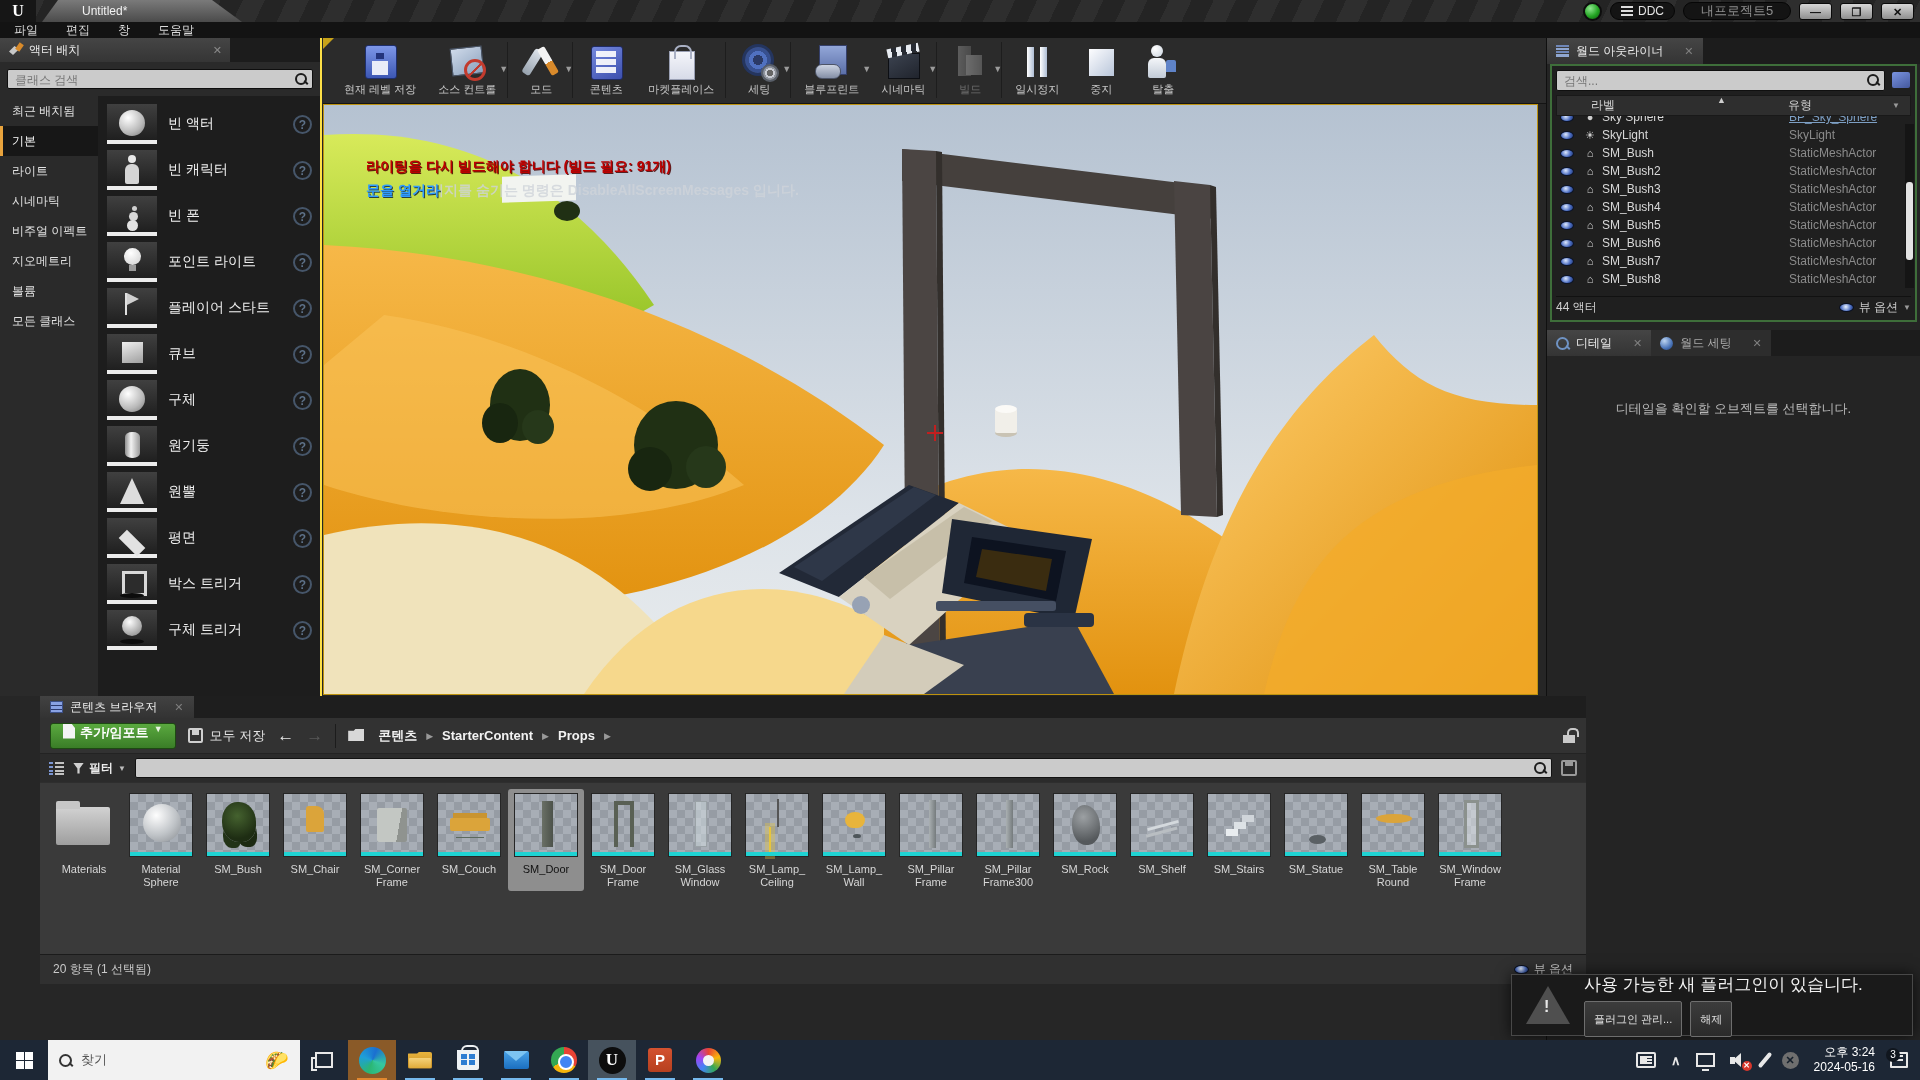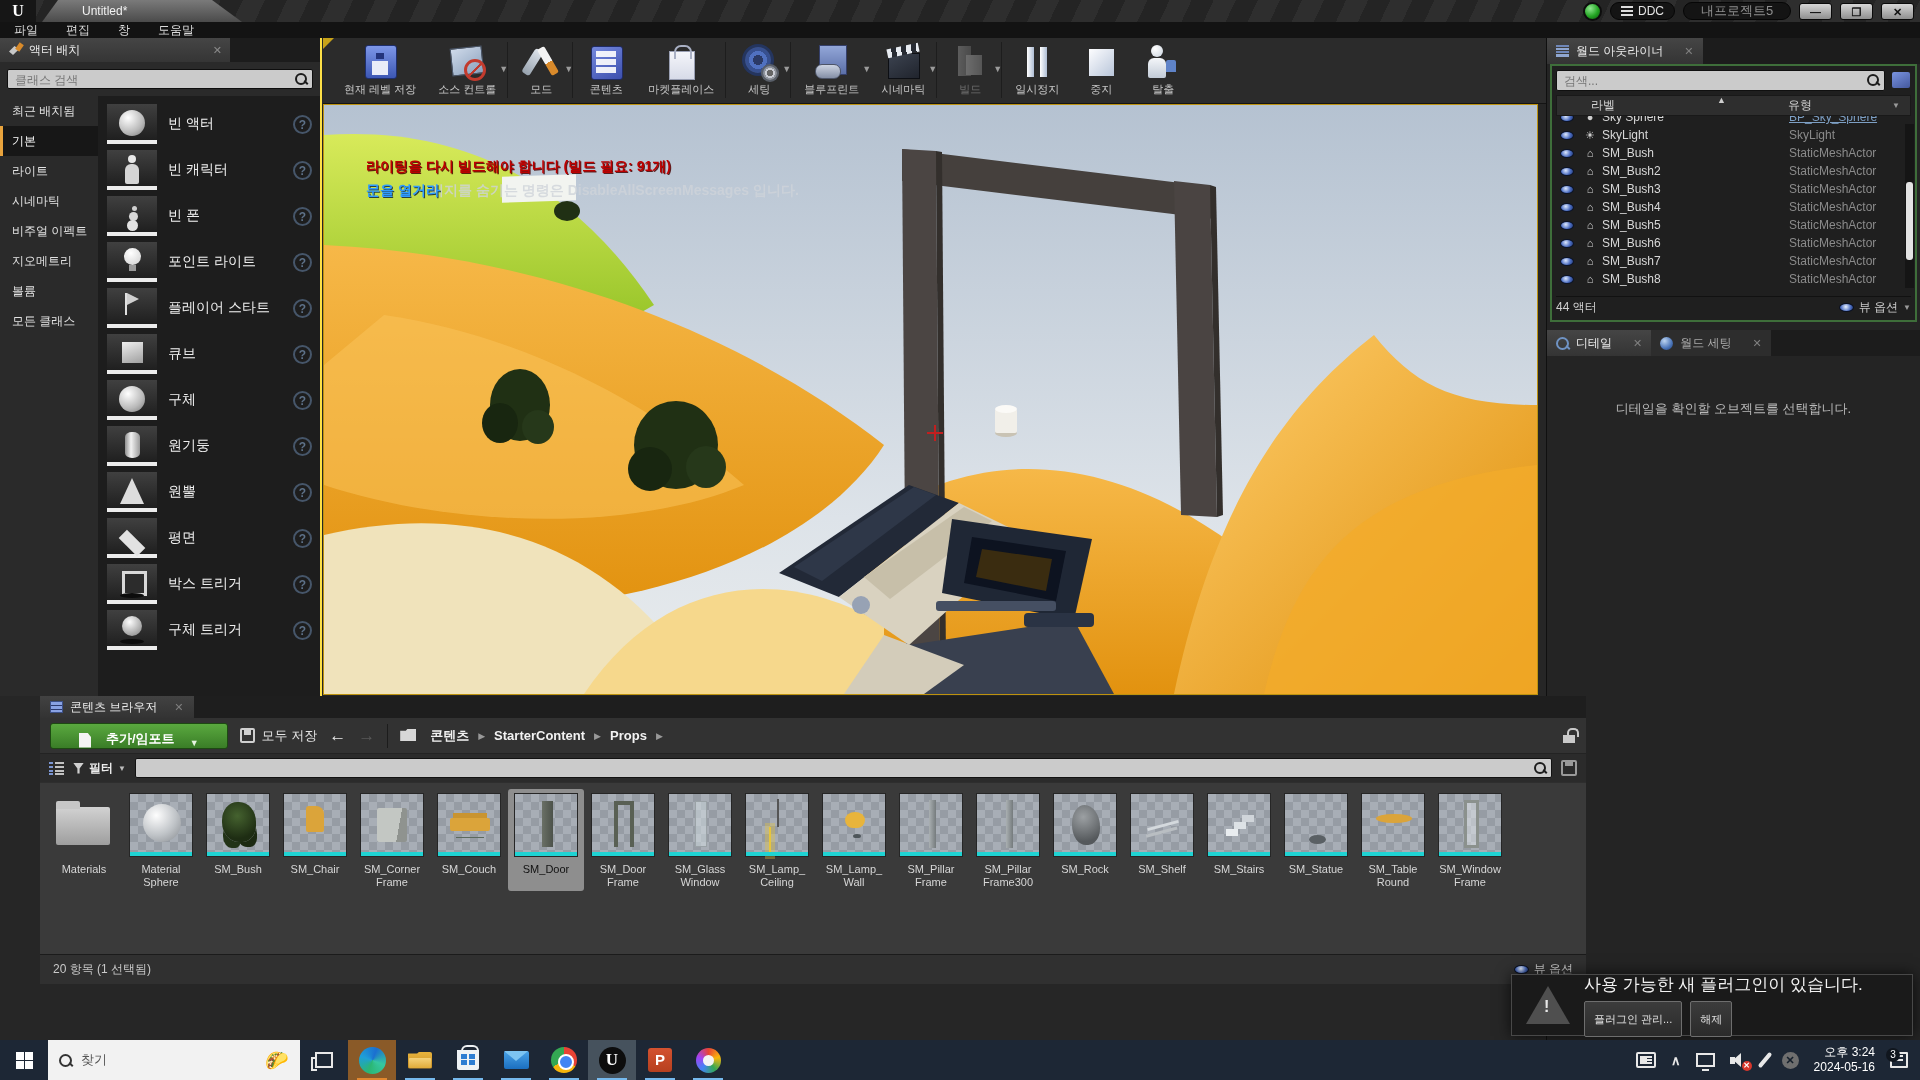--- a/index.html
+++ b/index.html
@@ -176,21 +176,21 @@
   
   .cb{position:absolute;left:0;top:696px;width:1546px;height:288px;background:#2e2e2e;margin-left:40px;}
   .cbtabrow{height:22px;background:#1e1e1e;display:flex;}
   .cbtab{background:linear-gradient(#424242,#333);display:flex;align-items:center;gap:7px;padding:0 10px;font-size:12px;color:#ececec;}
   .cbgrid-ico{width:13px;height:12px;background:
     conic-gradient(#7c9ae0 0 100%);border:1px solid #3c5088;
     background:linear-gradient(#89a2e4 0 3px,#2c3a6e 3px 4px,#89a2e4 4px 7px,#2c3a6e 7px 8px,#89a2e4 8px 11px);}
   .cbtab .closex{color:#7f7f7f;font-size:11px;margin-left:10px;}
   .cbbar1{height:36px;background:#323232;border-bottom:1px solid #232323;display:flex;align-items:center;padding:0 10px;gap:12px;}
   .addimp{height:26px;background:linear-gradient(#5aa93f,#3a7d27);border:1px solid #1d4a12;border-radius:3px;
-    display:flex;align-items:flex-end;gap:15px;padding:0 28px;color:#fff;font-size:13px;font-weight:bold;}
+    display:flex;align-items:flex-start;gap:5px;padding:0 12px;color:#fff;font-size:13px;font-weight:bold;}
   .paper-ico{width:12px;height:15px;background:#f4f4f4;clip-path:polygon(0 0,70% 0,100% 30%,100% 100%,0 100%);}
   .addimp .dd2{font-size:9px;color:#e8f4e2;}
   .saveall{display:flex;align-items:center;gap:7px;font-size:13px;color:#e4e4e4;}
   .floppy-o{width:15px;height:15px;border:2px solid #cfcfcf;border-radius:2px;position:relative;}
   .floppy-o::before{content:"";position:absolute;left:2px;top:0;width:7px;height:5px;background:#cfcfcf;}
   .navarrow{font-size:17px;font-weight:bold;color:#e8e8e8;}
   .navarrow.fwd{color:#595959;}
   .vsep{width:1px;height:24px;background:#1c1c1c;}
   .folder-open{width:18px;height:13px;position:relative;}
   .folder-open::before{content:"";position:absolute;left:0;top:0;width:16px;height:12px;background:#d8d8d8;clip-path:polygon(0 15%,35% 15%,45% 0,100% 0,100% 100%,0 100%);}

